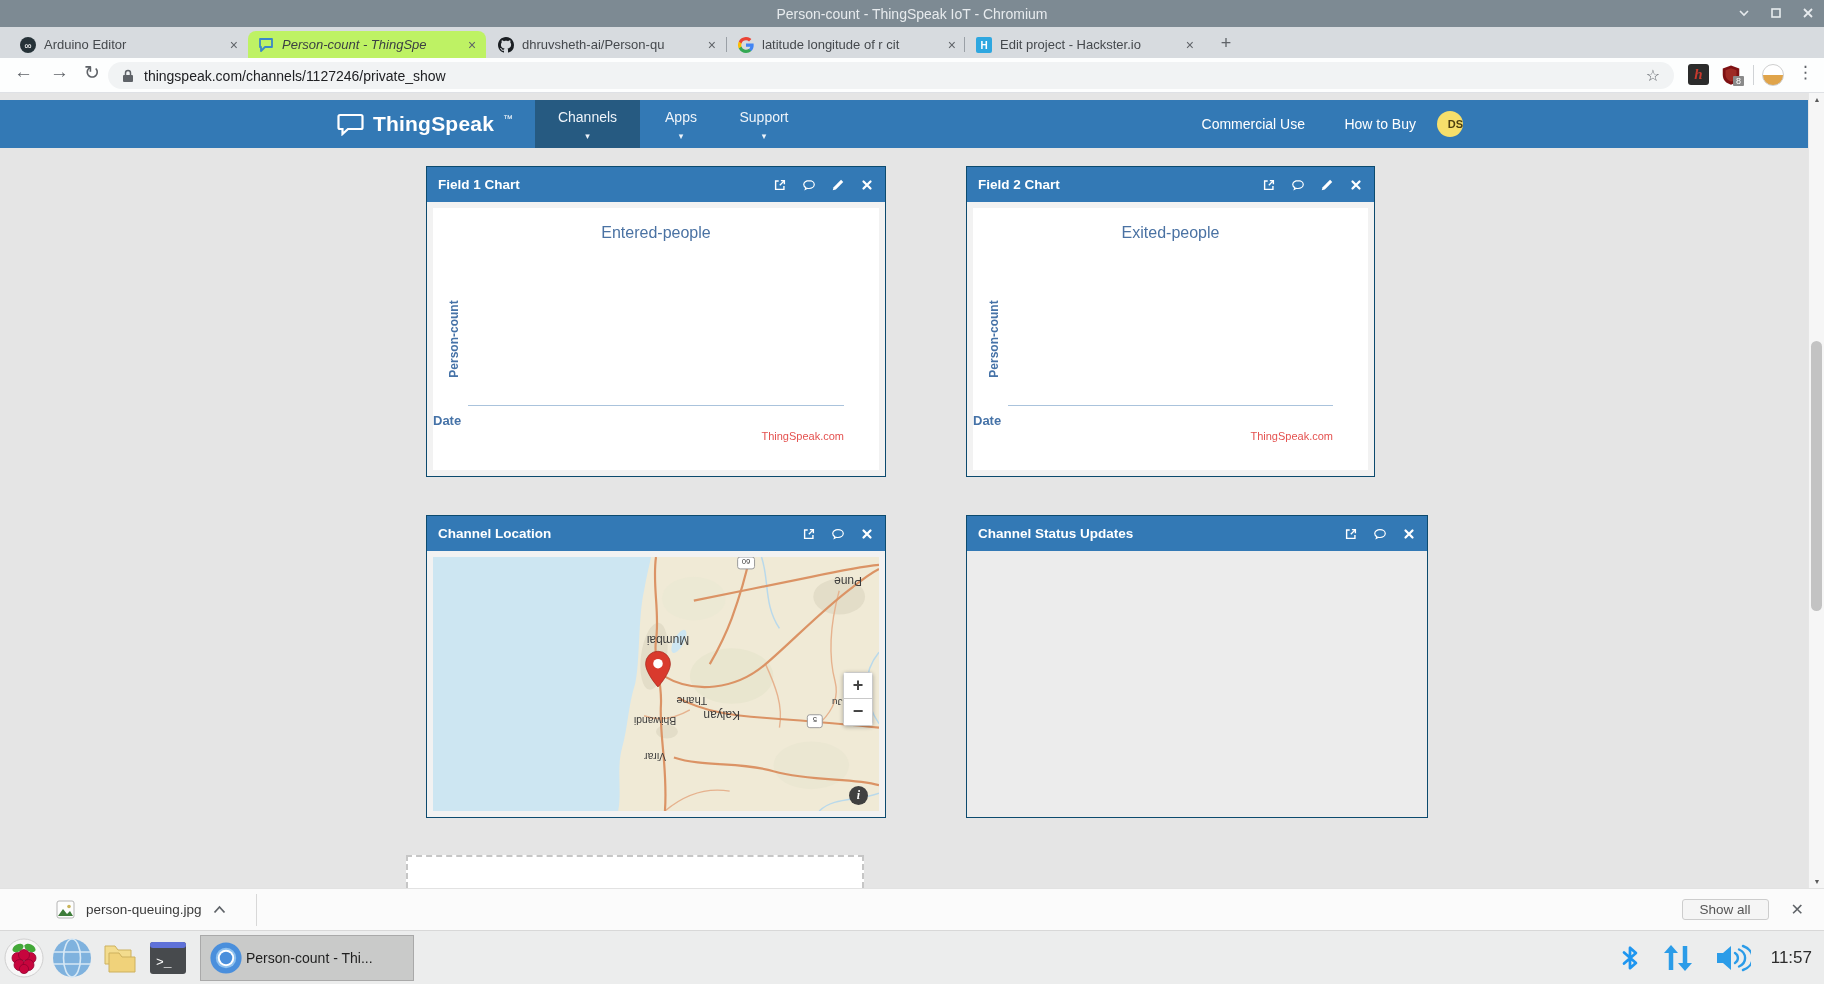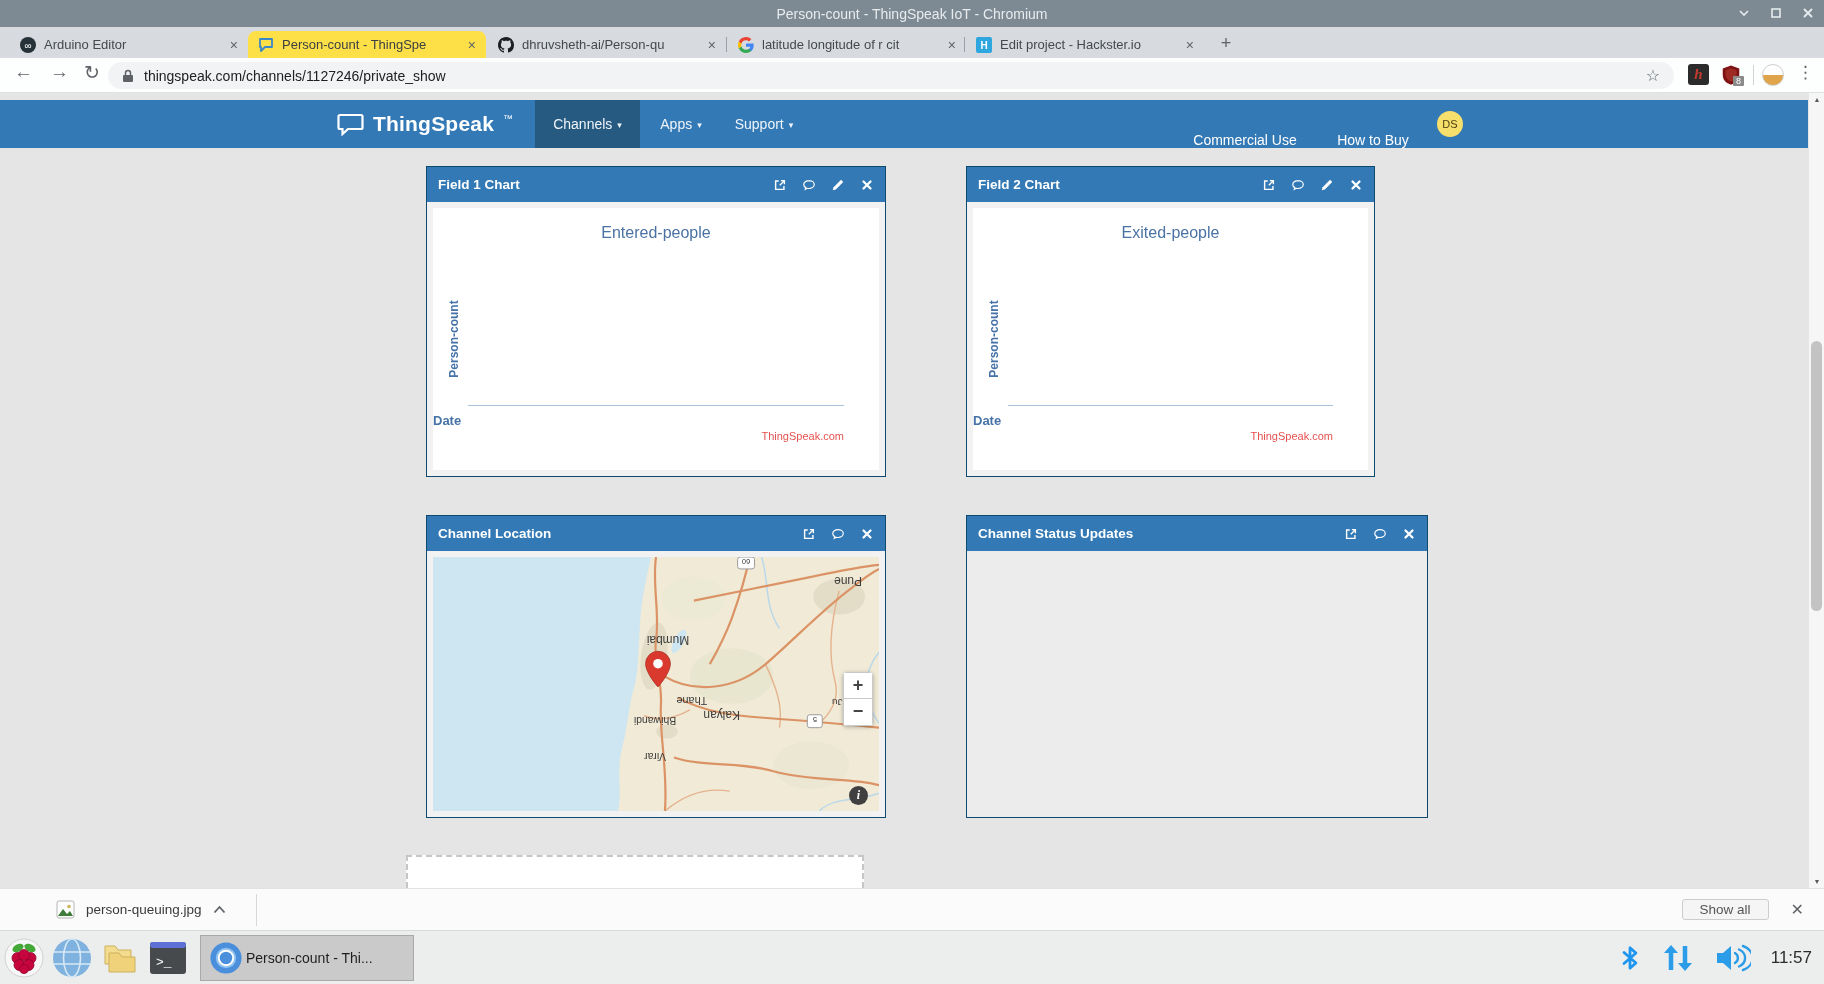--- a/index.html
+++ b/index.html
@@ -10,21 +10,21 @@
   
   .titlebar { position:absolute; top:0; left:0; width:1824px; height:27px; background:#7d8a93;
               display:flex; align-items:center; justify-content:center; color:#e7ebee; font-size:14px; }
   .win-controls { position:absolute; right:10px; top:0; height:27px; display:flex; gap:20px; align-items:center; }
   .win-controls svg { width:12px; height:12px; }
 
   
   .tabbar { position:absolute; top:27px; left:0; width:1824px; height:31px; background:#d7dbdf; }
   .tab { position:absolute; top:4px; height:27px; display:flex; align-items:center; gap:8px;
          padding:0 10px; font-size:13px; color:#45494d; width:238px; }
-  .tab.active { background:#fde047; border-radius:8px 8px 0 0; color:#3c4043; }
+  .tab.active { background:#bef264; border-radius:8px 8px 0 0; color:#3c4043;font-style:italic; }
   .tab-label { flex:1; white-space:nowrap; overflow:hidden; }
   .tab-close { font-size:14px; color:#5f6368; line-height:1; }
   .tab-fav { width:16px; height:16px; flex:0 0 16px; }
   .tab-sep { position:absolute; top:10px; width:1px; height:15px; background:#9aa0a6; }
   .newtab-btn { position:absolute; left:1212px; top:4px; width:28px; height:26px; text-align:center;
                 font-size:18px; color:#5f6368; line-height:25px; }
 
   
   .toolbar { position:absolute; top:58px; left:0; width:1824px; height:35px; background:#fdfefe;
              border-bottom:1px solid #dfe1e5; }
@@ -47,26 +47,26 @@
   .menu-dots { position:absolute; left:1797px; top:4px; font-size:17px; color:#5f6368; }
 
   
   .page { position:absolute; top:93px; left:0; width:1824px; height:795px; background:#e5e5e5; overflow:hidden; }
 
   .ts-navbar { position:absolute; left:0; top:7px; width:1808px; height:48px; background:#3379b5; }
   .brand { position:absolute; left:337px; top:0; height:48px; display:flex; align-items:center; gap:9px; }
   .brand-name { color:#fff; font-size:21px; font-weight:bold; letter-spacing:.2px; }
   .brand-tm { color:#fff; font-size:10px; vertical-align:top; position:relative; top:-6px; }
   .ts-nav-item { position:absolute; top:0; height:48px; display:flex; align-items:center; justify-content:center;
-                 color:#eef4fa; font-size:14px; gap:5px; }
+                 color:#eef4fa; font-size:14px; gap:5px;flex-direction:column; }
   .ts-caret { font-size:9px; position:relative; top:1px; }
   .ts-active { background:#265a81; }
   .ts-right { color:#fff;align-items:flex-end; }
   .avatar { position:absolute; left:1437px; top:11px; width:26px; height:26px; border-radius:50%;
-            background:#f6df6b; color:#4c3f10; font-size:11px; font-weight:normal; text-align:center;
+            background:#f6df6b; color:#4c3f10; font-size:11px; font-weight:bold; text-align:right;
             line-height:26px; }
 
   
   .panel { position:absolute; border:1px solid #0c4a6e; background:#f2f2f2;margin-left:20px; }
   .panel-header { height:35px; background:#3379b5; display:flex; align-items:center; padding:0 11px; }
   .panel-title { color:#fff; font-size:13.5px; font-weight:bold; }
   .panel-icons { margin-left:auto; display:flex; gap:15px; align-items:center; }
   .panel-icons svg { width:14px; height:14px; display:block; }
   .panel-body { position:absolute; top:35px; left:0; right:0; bottom:0; padding:6px; }
 

